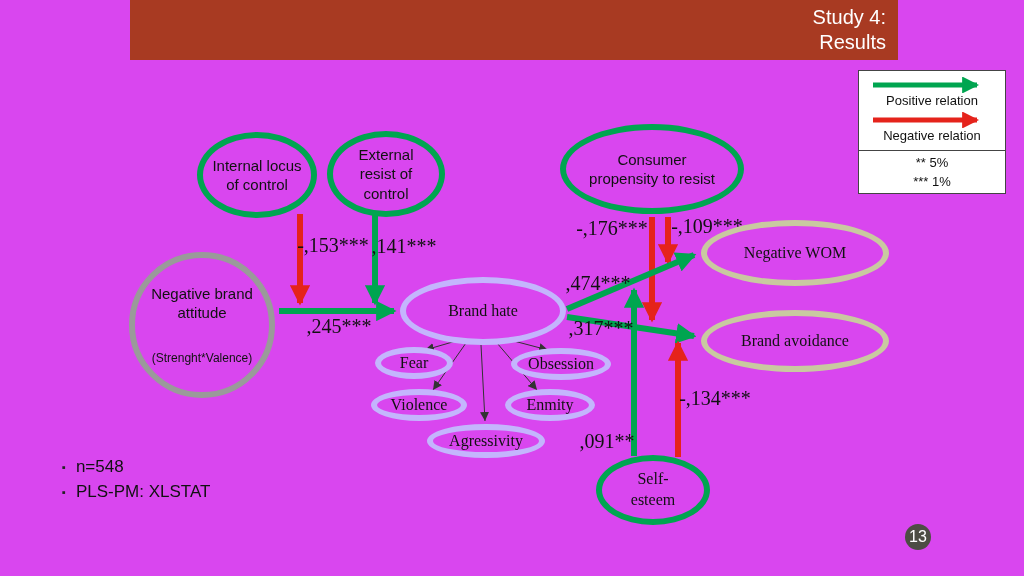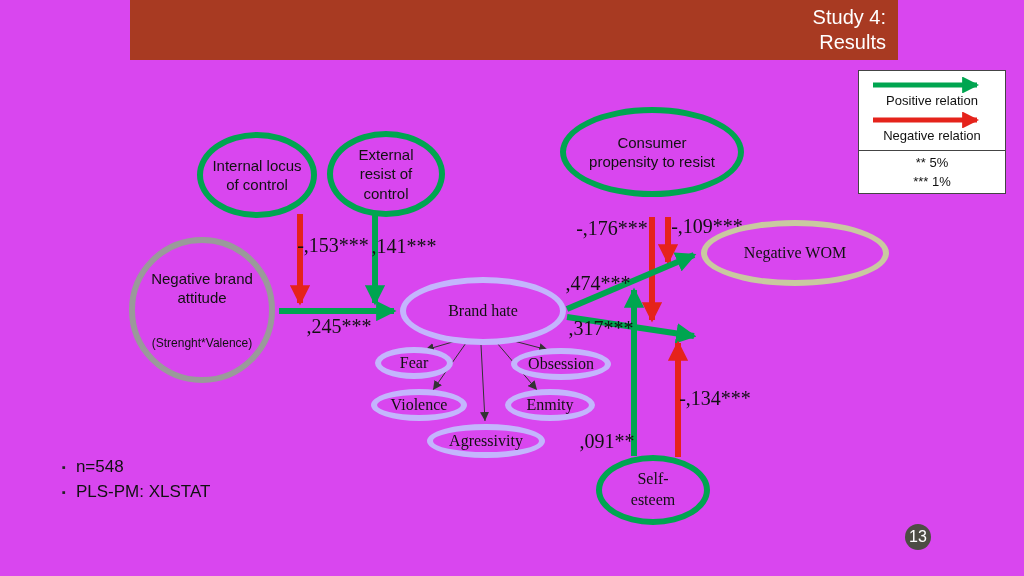--- a/index.html
+++ b/index.html
@@ -94,24 +94,24 @@
     <div>** 5%</div>
     <div>*** 1%</div>
   </div>
 
   <div class="node green" style="left:197px; top:132px; width:120px; height:86px; padding:0 8px;">
     <span>Internal locus of control</span>
   </div>
   <div class="node green" style="left:327px; top:131px; width:118px; height:86px; padding:0 8px;">
     <span>External resist of control</span>
   </div>
-  <div class="node green" style="left:560px; top:107px; width:184px; height:90px; padding:0 18px;text-align:center;">
+  <div class="node green" style="left:560px; top:124px; width:184px; height:90px; padding:0 18px;text-align:center;">
     <span>Consumer propensity to resist</span>
   </div>
-  <div class="node gray" style="left:129px; top:237px; width:146px; height:146px; padding:0 14px;gap:28px;">
+  <div class="node gray" style="left:129px; top:252px; width:146px; height:146px; padding:0 14px;gap:28px;">
     <span>Negative brand attitude</span>
     <span class="sub">(Strenght*Valence)</span>
   </div>
   <div class="node serif" style="left:400px; top:277px; width:166px; height:68px;">
     <span>Brand hate</span>
   </div>
   <div class="node serif" style="left:375px; top:347px; width:78px; height:32px;">
     <span>Fear</span>
   </div>
   <div class="node serif" style="left:511px; top:348px; width:100px; height:32px;">
@@ -121,20 +121,23 @@
     <span>Violence</span>
   </div>
   <div class="node serif" style="left:505px; top:389px; width:90px; height:32px;">
     <span>Enmity</span>
   </div>
   <div class="node serif" style="left:427px; top:424px; width:118px; height:34px;">
     <span>Agressivity</span>
   </div>
   <div class="node olive serif" style="left:701px; top:220px; width:188px; height:66px; padding:0 26px;">
     <span>Negative WOM</span>
+  </div>
+  <div class="node olive serif" style="left:701px; top:310px; width:188px; height:62px; padding:0 32px;">
+    <span>Brand avoidance</span>
   </div>
   <div class="node green serif" style="left:596px; top:455px; width:114px; height:70px; padding:0 16px;">
     <span>Self-esteem</span>
   </div>
 
   <div class="coef" style="left:333px; top:245px;">-,153***</div>
   <div class="coef" style="left:404px; top:246px;">,141***</div>
   <div class="coef" style="left:339px; top:326px;">,245***</div>
   <div class="coef" style="left:612px; top:228px;">-,176***</div>
   <div class="coef" style="left:707px; top:226px;">-,109***</div>

